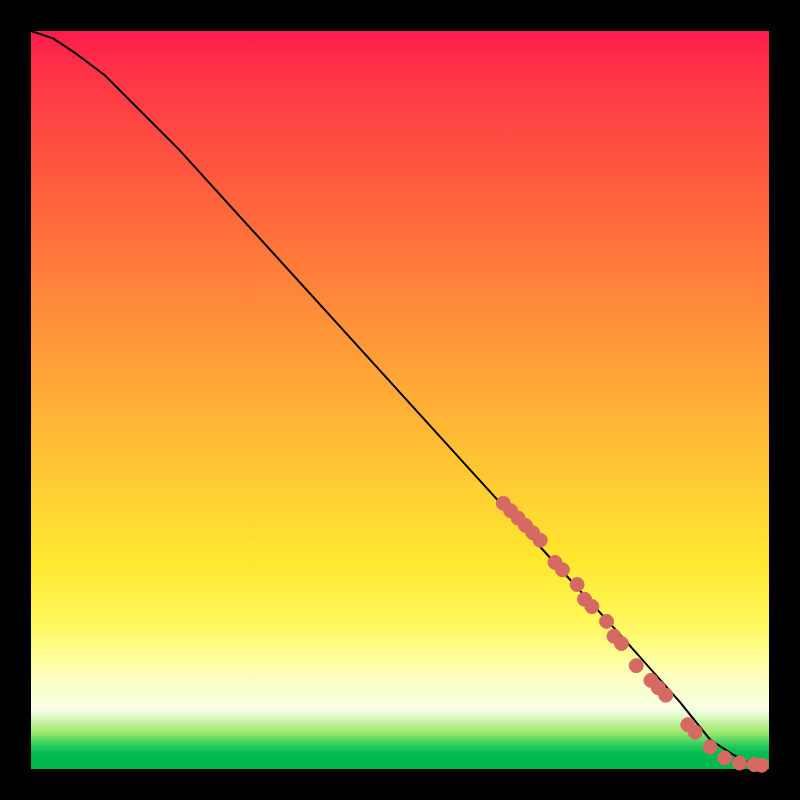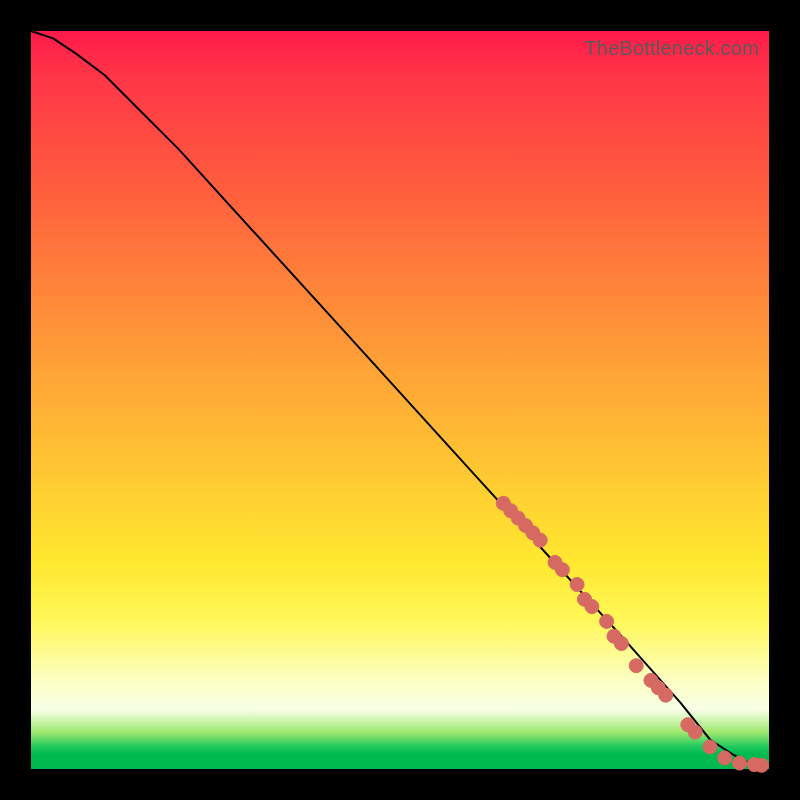--- a/index.html
+++ b/index.html
@@ -72,21 +72,20 @@
   .dot {
     fill: #d66a63;
     stroke: #d66a63;
   }
 </style>
 </head>
 <body>
 
 <div class="frame">
   <div class="plot">
-    <div class="watermark">TheBottleneck.com</div>
     <svg class="curve" viewBox="0 0 738 738">
       <path id="curve-path" class="line" d="M0.0 0.0 L22.1 7.4 L44.3 22.1 L73.8 44.3 L110.7 81.2 L147.6 118.1 L221.4 199.3 L295.2 280.4 L369.0 361.6 L442.8 442.8 L516.6 524.0 L590.4 605.2 L649.4 671.6 L679.0 708.5 L701.1 723.2 L715.9 730.6 L730.6 734.3 L738.0 734.3"></path>
       <g id="dots">
           <circle cx="472.3" cy="472.3" r="7" class="dot"></circle>
           <circle cx="479.7" cy="479.7" r="7" class="dot"></circle>
           <circle cx="487.1" cy="487.1" r="7" class="dot"></circle>
           <circle cx="494.5" cy="494.5" r="7" class="dot"></circle>
           <circle cx="501.8" cy="501.8" r="7" class="dot"></circle>
           <circle cx="509.2" cy="509.2" r="7" class="dot"></circle>
           <circle cx="524.0" cy="531.4" r="7" class="dot"></circle>

